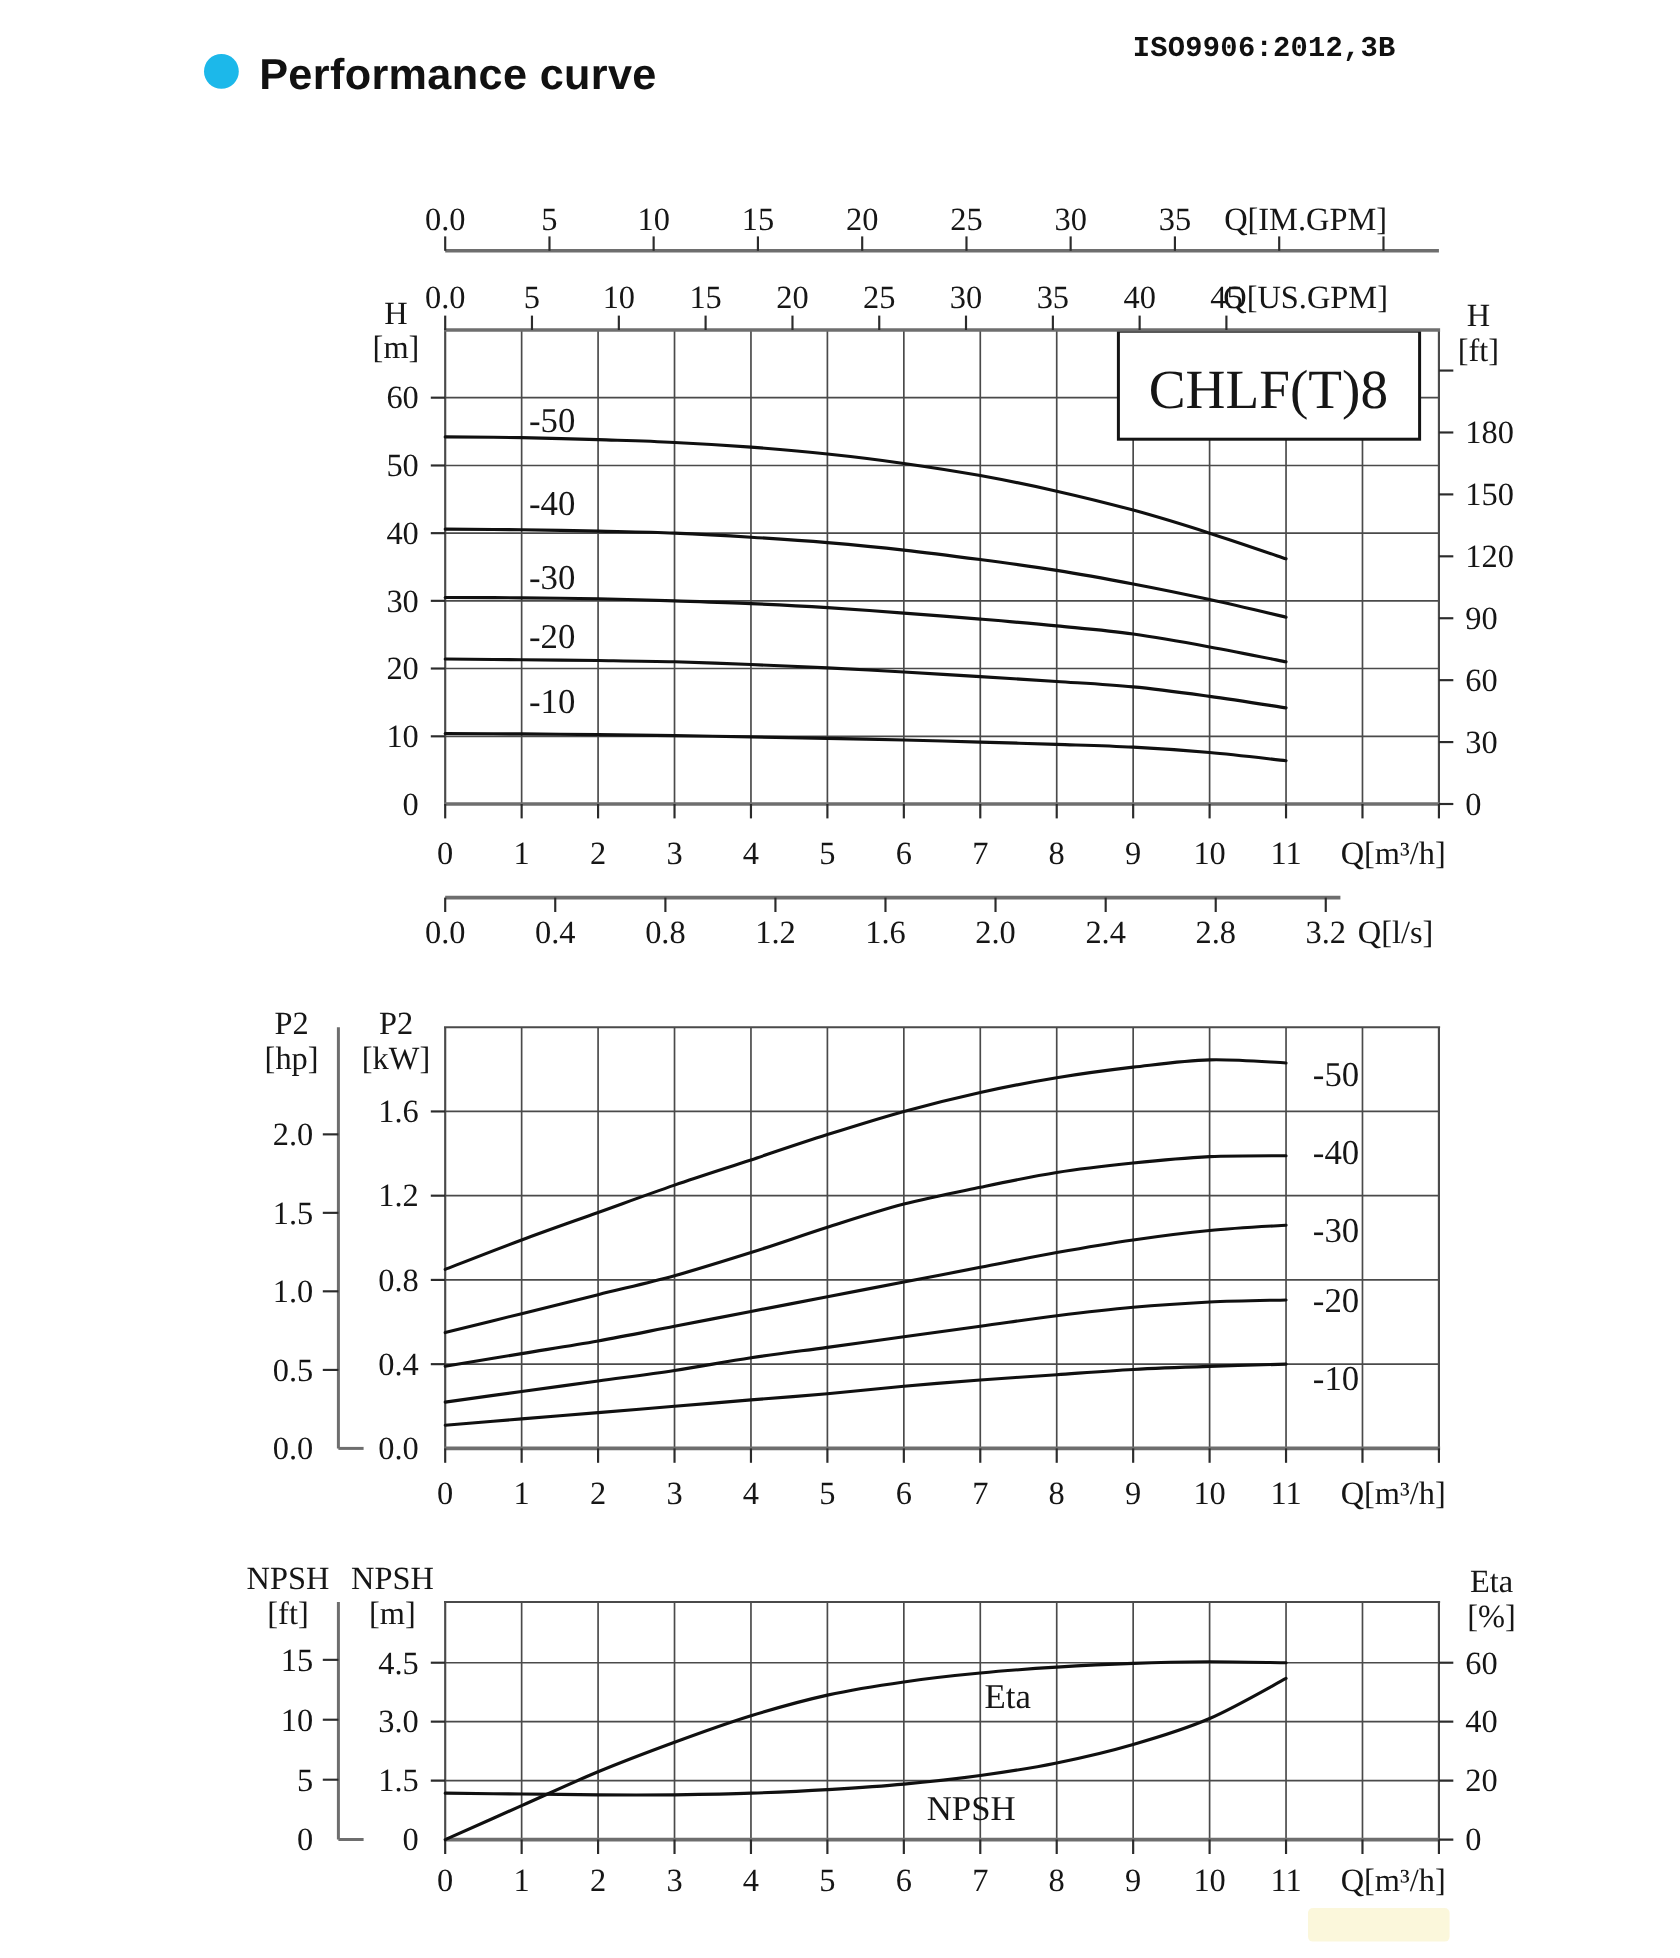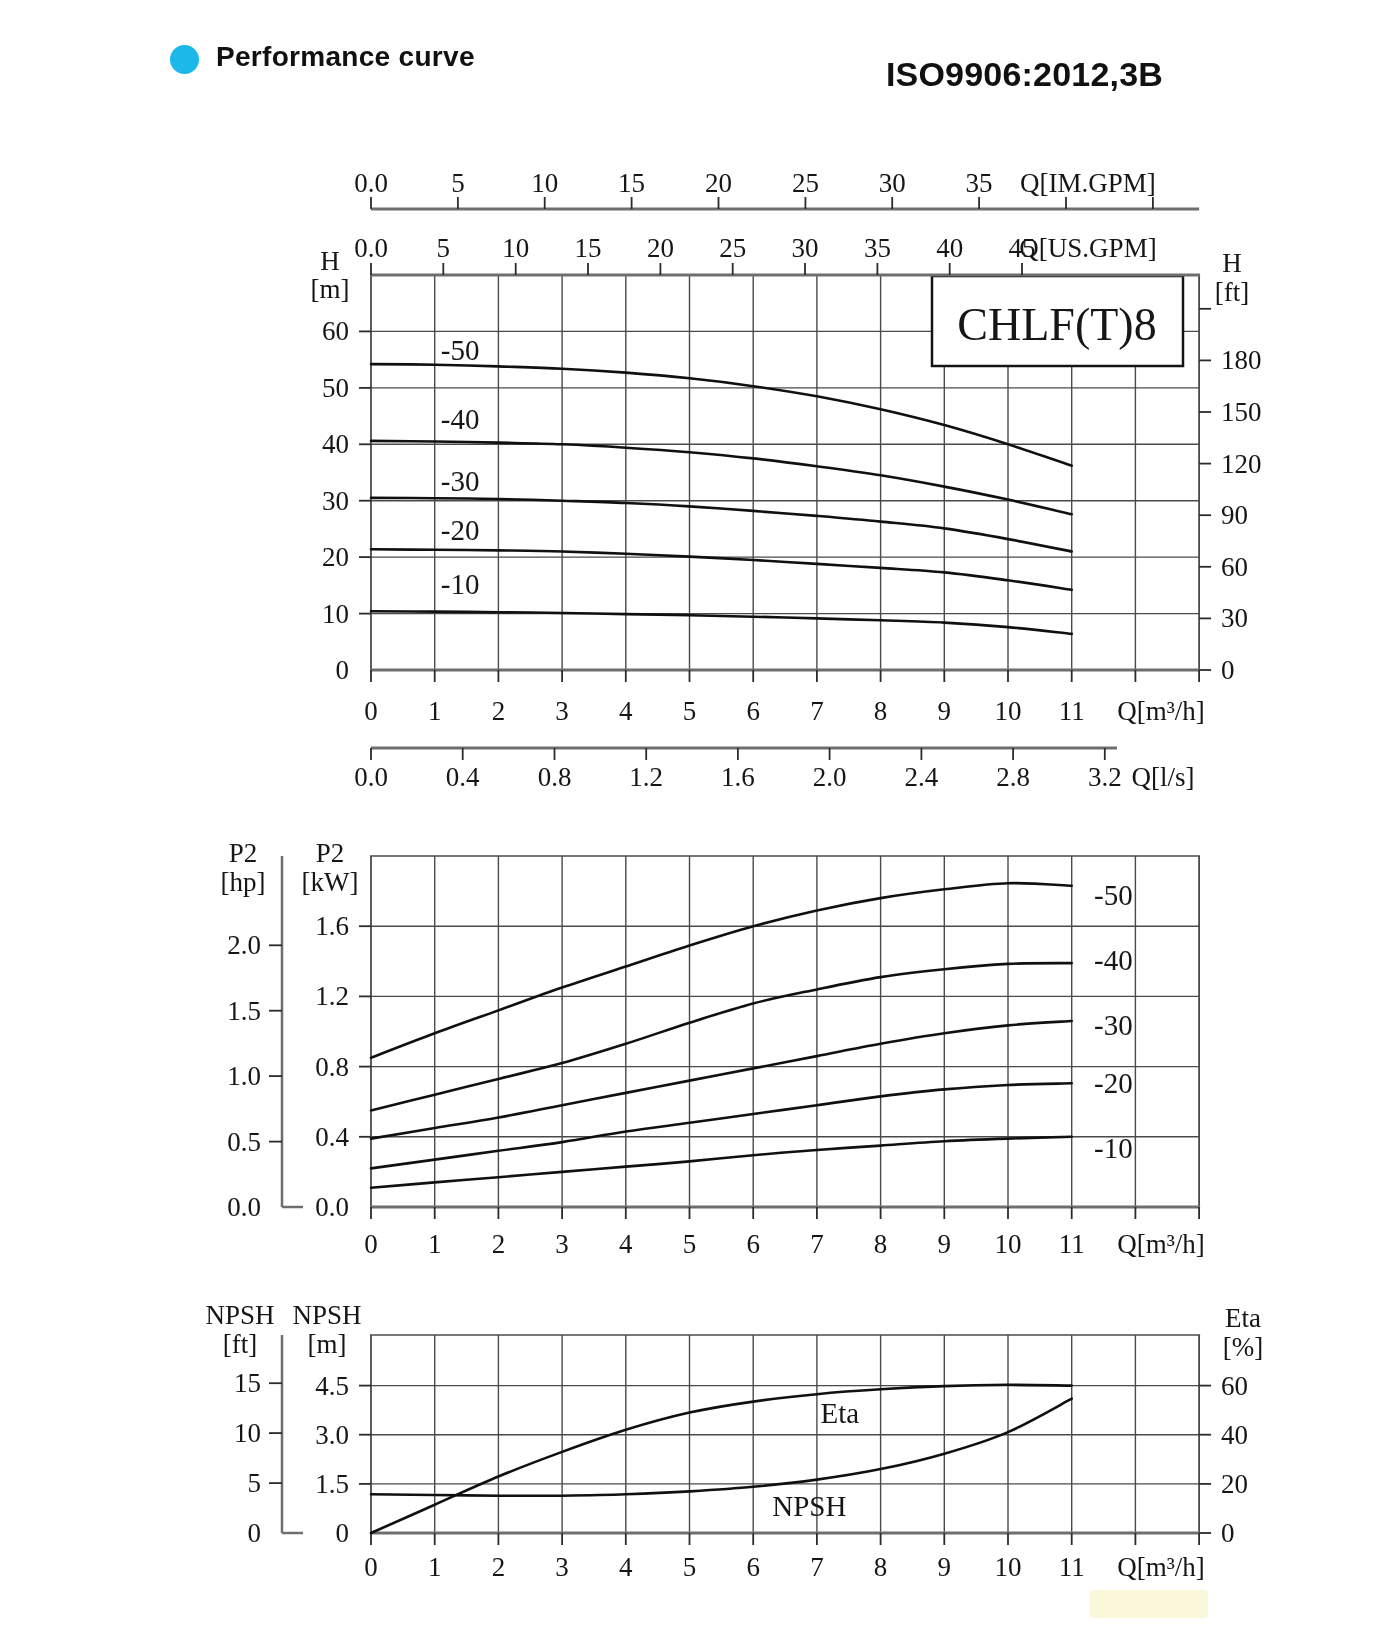--- a/index.html
+++ b/index.html
@@ -1,22 +1,22 @@
 <!DOCTYPE html>
 <html><head>
 <meta charset="utf-8">
 <style>
   html,body{margin:0;padding:0;background:#e8e8e8;}
   .page{position:relative;width:1400px;height:1632px;background:#ffffff;overflow:hidden;
         font-family:"Liberation Sans","DejaVu Sans",sans-serif;}
   .bullet{position:absolute;left:170px;top:45px;width:29px;height:29px;border-radius:50%;}
-  .page-title{position:absolute;left:216px;top:41px;font-size:28px;font-weight:700;color:#111;
+  .page-title{position:absolute;left:216px;top:41px;font-size:36px;font-weight:700;color:#111;
               letter-spacing:0.3px;margin:0;}
-  .standard{position:absolute;top:55px;right:237px;font-size:34px;font-weight:700;color:#111;
-            letter-spacing:0.2px;}
+  .standard{position:absolute;top:28px;right:237px;font-size:24px;font-weight:700;color:#111;
+            letter-spacing:0.2px;font-family:Liberation Mono, monospace;}
   .artifact{position:absolute;left:1090px;top:1590px;width:118px;height:28px;opacity:0.55;border-radius:4px;}
   svg text{user-select:none;}
 </style>
 </head>
 <body>
 
 <div class="page">
   <div>
     <span class="bullet" style="background: rgb(28, 184, 234);"></span>
     <h1 class="page-title">Performance curve</h1>

